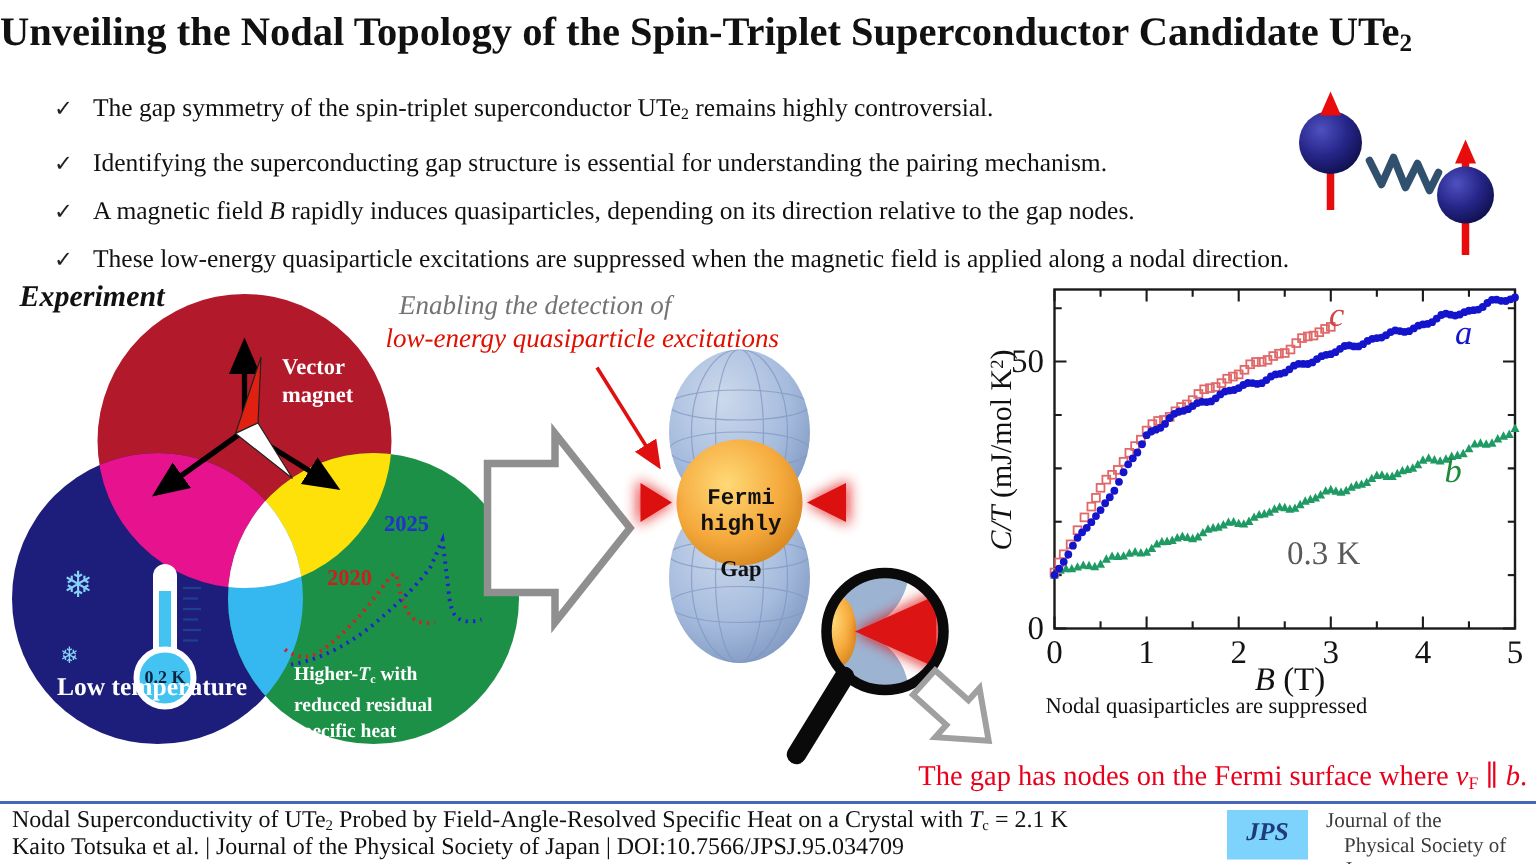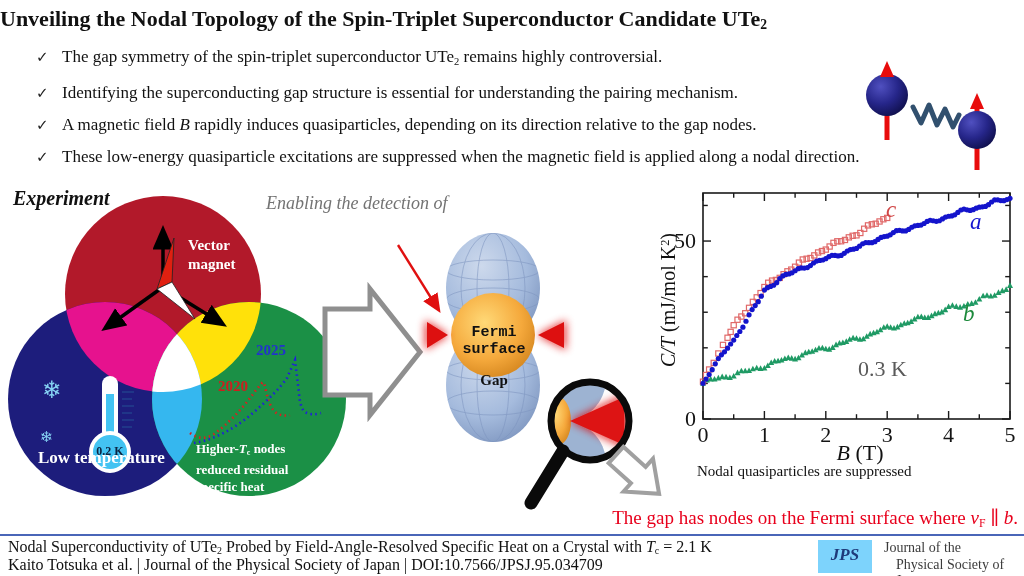--- a/index.html
+++ b/index.html
@@ -1,20 +1,20 @@
 <!DOCTYPE html>
 <html><head>
 <meta charset="utf-8">
 <style>
   html,body{margin:0;padding:0;background:#fff;}
   .stage{position:relative;width:1024px;height:576px;overflow:hidden;background:#ffffff;
          font-family:"Liberation Serif","DejaVu Serif",serif;color:#111;}
   .abs{position:absolute;}
-  .title{top:6px;left:0;width:816px;font-size:22px;font-weight:bold;white-space:nowrap;}
-  .bullets{left:36px;top:46px;width:960px;}
+  .title{top:6px;left:0;width:816px;text-align:center;font-size:27px;font-weight:bold;white-space:nowrap;}
+  .bullets{left:36px;top:61px;width:960px;}
   .bullet{font-size:17px;margin-bottom:10px;line-height:21px;white-space:nowrap;}
   .check{display:inline-block;width:26px;font-family:"DejaVu Sans",sans-serif;font-size:15px;color:#222;}
   .experiment{left:13px;top:187px;font-size:20px;font-weight:bold;font-style:italic;}
   .vm-label{left:188px;top:236px;color:#fff;font-weight:bold;font-size:15px;line-height:19px;}
   .temp-label{left:86px;top:444px;width:48px;text-align:center;color:#0c2440;font-size:12px;font-weight:bold;}
   .snow1{left:42px;top:376px;font-size:24px;color:#86d2f4;font-family:"DejaVu Sans",sans-serif;}
   .snow2{left:40px;top:428px;font-size:15px;color:#86d2f4;font-family:"DejaVu Sans",sans-serif;}
   .lowtemp{left:38px;top:448px;color:#fff;font-weight:bold;font-size:17px;}
   .y2025{left:247px;top:342px;width:48px;text-align:center;color:#2233cc;font-weight:bold;font-size:15px;}
   .y2020{left:209px;top:378px;width:48px;text-align:center;color:#cc1f1f;font-weight:bold;font-size:15px;}
@@ -139,26 +139,27 @@
     <div>Vector</div>
       <div>magnet</div>
   </div>
   <div class="abs snow1">❄</div>
   <div class="abs snow2">❄</div>
   <div class="abs temp-label">0.2 K</div>
   <div class="abs lowtemp">Low temperature</div>
   <div class="abs y2025">2025</div>
   <div class="abs y2020">2020</div>
   <div class="abs highertc">
-    <div><span>Higher-</span><span class="seg-i">T</span><span class="seg-sub">c</span><span> nodes</span></div>
+    <div><span>Higher-</span><span class="seg-i">T</span><span class="seg-sub">c</span><span> with</span></div>
     <div><span>reduced residual</span></div>
     <div><span>specific heat</span></div>
   </div>
 
   <div class="abs enab1">Enabling the detection of</div>
+  <div class="abs enab2">low-energy quasiparticle excitations</div>
 
   <svg class="abs" style="left:320px;top:185px;" width="360" height="345" viewBox="0 0 360 345">
     <defs>
       <radialGradient id="lobeG" cx="38%" cy="30%" r="80%">
         <stop offset="0%" stop-color="#cdd9ec"></stop>
           <stop offset="60%" stop-color="#a5bbdd"></stop>
           <stop offset="100%" stop-color="#7b93bd"></stop>
       </radialGradient>
       <radialGradient id="sphG" cx="40%" cy="35%" r="80%">
         <stop offset="0%" stop-color="#ffd977"></stop>
@@ -221,21 +222,21 @@
       <line x1="243" y1="266" x2="211" y2="318" stroke="#0a0a0a" stroke-width="13" stroke-linecap="round"></line>
     </g>
 
     <g transform="translate(296,270) rotate(42)">
       <polygon points="0,-11 30,-11 30,-22 58,0 30,22 30,11 0,11" fill="#ffffff" stroke="#a0a0a0" stroke-width="4"></polygon>
     </g>
   </svg>
 
   <div class="abs fermi-label">
     <div>Fermi</div>
-      <div>surface</div>
+      <div>highly</div>
   </div>
   <div class="abs gap-label">Gap</div>
 
   <svg id="chart-plot" class="abs" style="left:665px;top:183px;" width="355" height="285" viewBox="0 0 355 285">
       <rect x="38" y="10" width="307" height="226" fill="none" stroke="#1a1a1a" stroke-width="1.6"></rect>
       <line x1="38" y1="236" x2="38" y2="228" stroke="#1a1a1a" stroke-width="1.4"></line>
       <line x1="38" y1="10" x2="38" y2="18" stroke="#1a1a1a" stroke-width="1.4"></line>
       <text x="38" y="259" text-anchor="middle" font-size="22" fill="#141414" font-family="Liberation Serif, DejaVu Serif, serif">0</text>
       <line x1="68.7" y1="236" x2="68.7" y2="231.2" stroke="#1a1a1a" stroke-width="1.4"></line>
       <line x1="68.7" y1="10" x2="68.7" y2="14.8" stroke="#1a1a1a" stroke-width="1.4"></line>

